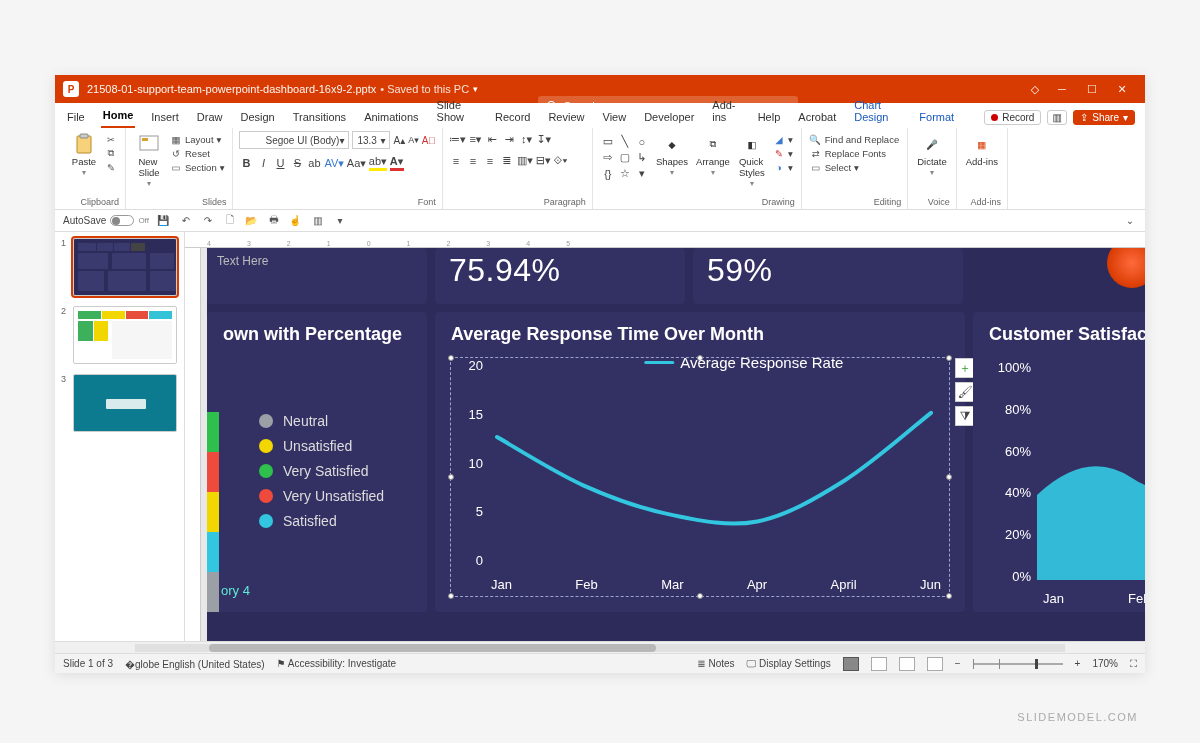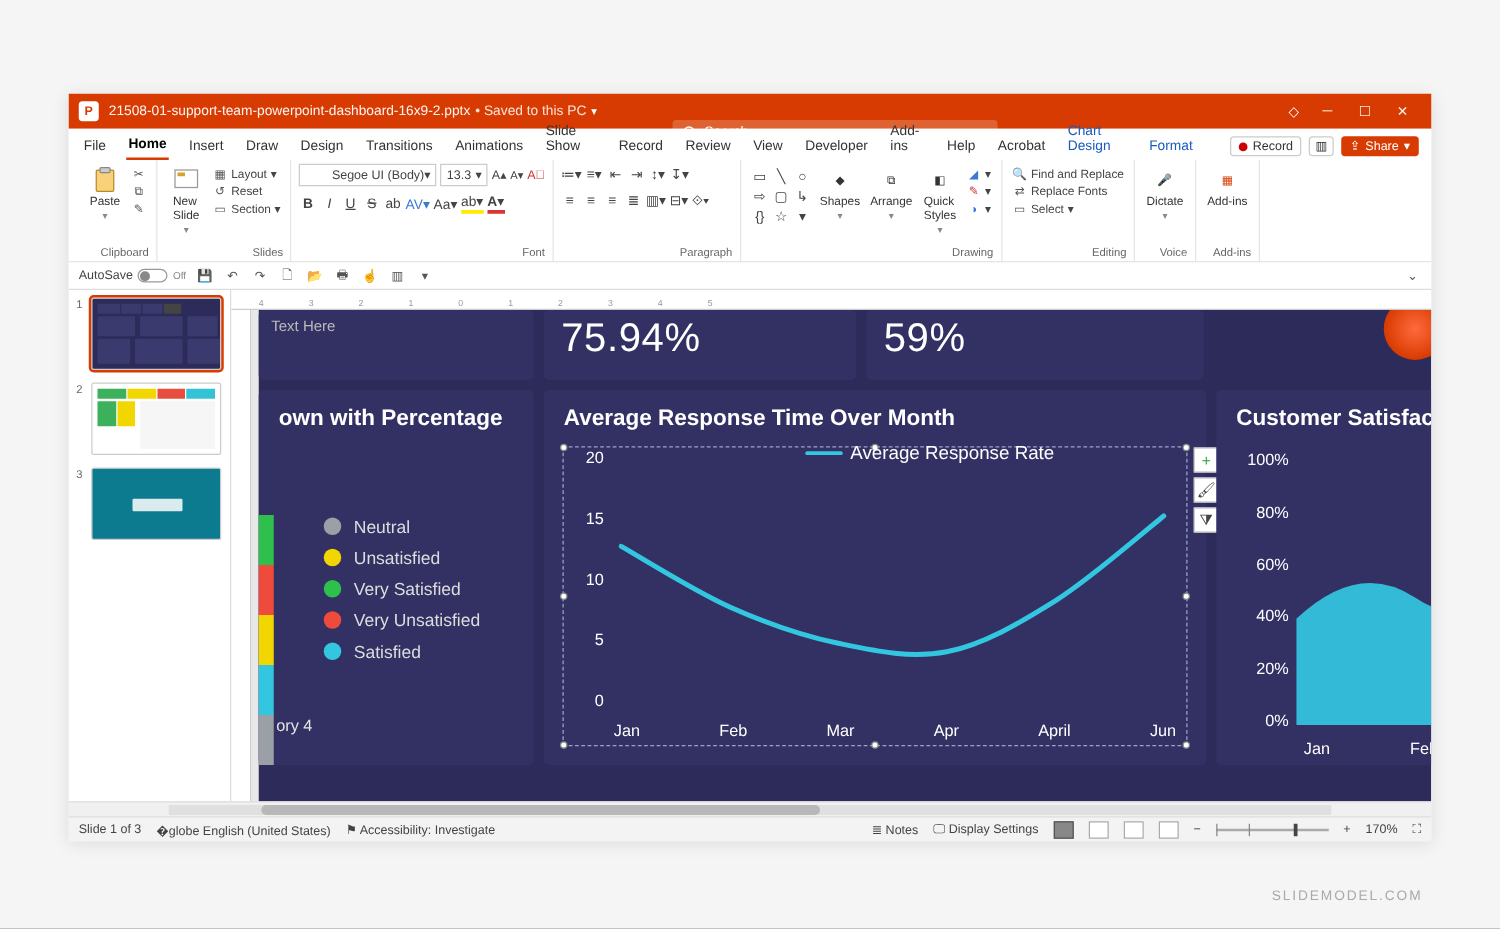--- a/index.html
+++ b/index.html
@@ -493,21 +493,21 @@
                   </div>
                 <div class="row">
                     <span class="sw" style="background:#ef4b3c"></span>
                     <span>Very Unsatisfied</span>
                   </div>
                 <div class="row">
                     <span class="sw" style="background:#33c6e0"></span>
                     <span>Satisfied</span>
                   </div>
               </div>
-              <div style="position:absolute;left:14px;bottom:24px;color:#e5e5e5;font-size:13px">ory 4</div>
+              <div style="position:absolute;left:14px;bottom:14px;color:#5eead4;font-size:13px">ory 4</div>
             </div>
 
             <div class="card" style="left:228px;top:64px;width:530px;height:300px">
               <div class="title">Average Response Time Over Month</div>
               <div class="chartbox selected" style="left:16px;top:46px;width:498px;height:238px">
 
                 <div class="handle" style="left:-3px;top:-3px"></div>
                   <div class="handle" style="left:50%;top:-3px;margin-left:-3px"></div>
                   <div class="handle" style="right:-3px;top:-3px"></div>
                 <div class="handle" style="left:-3px;top:50%;margin-top:-3px"></div>

